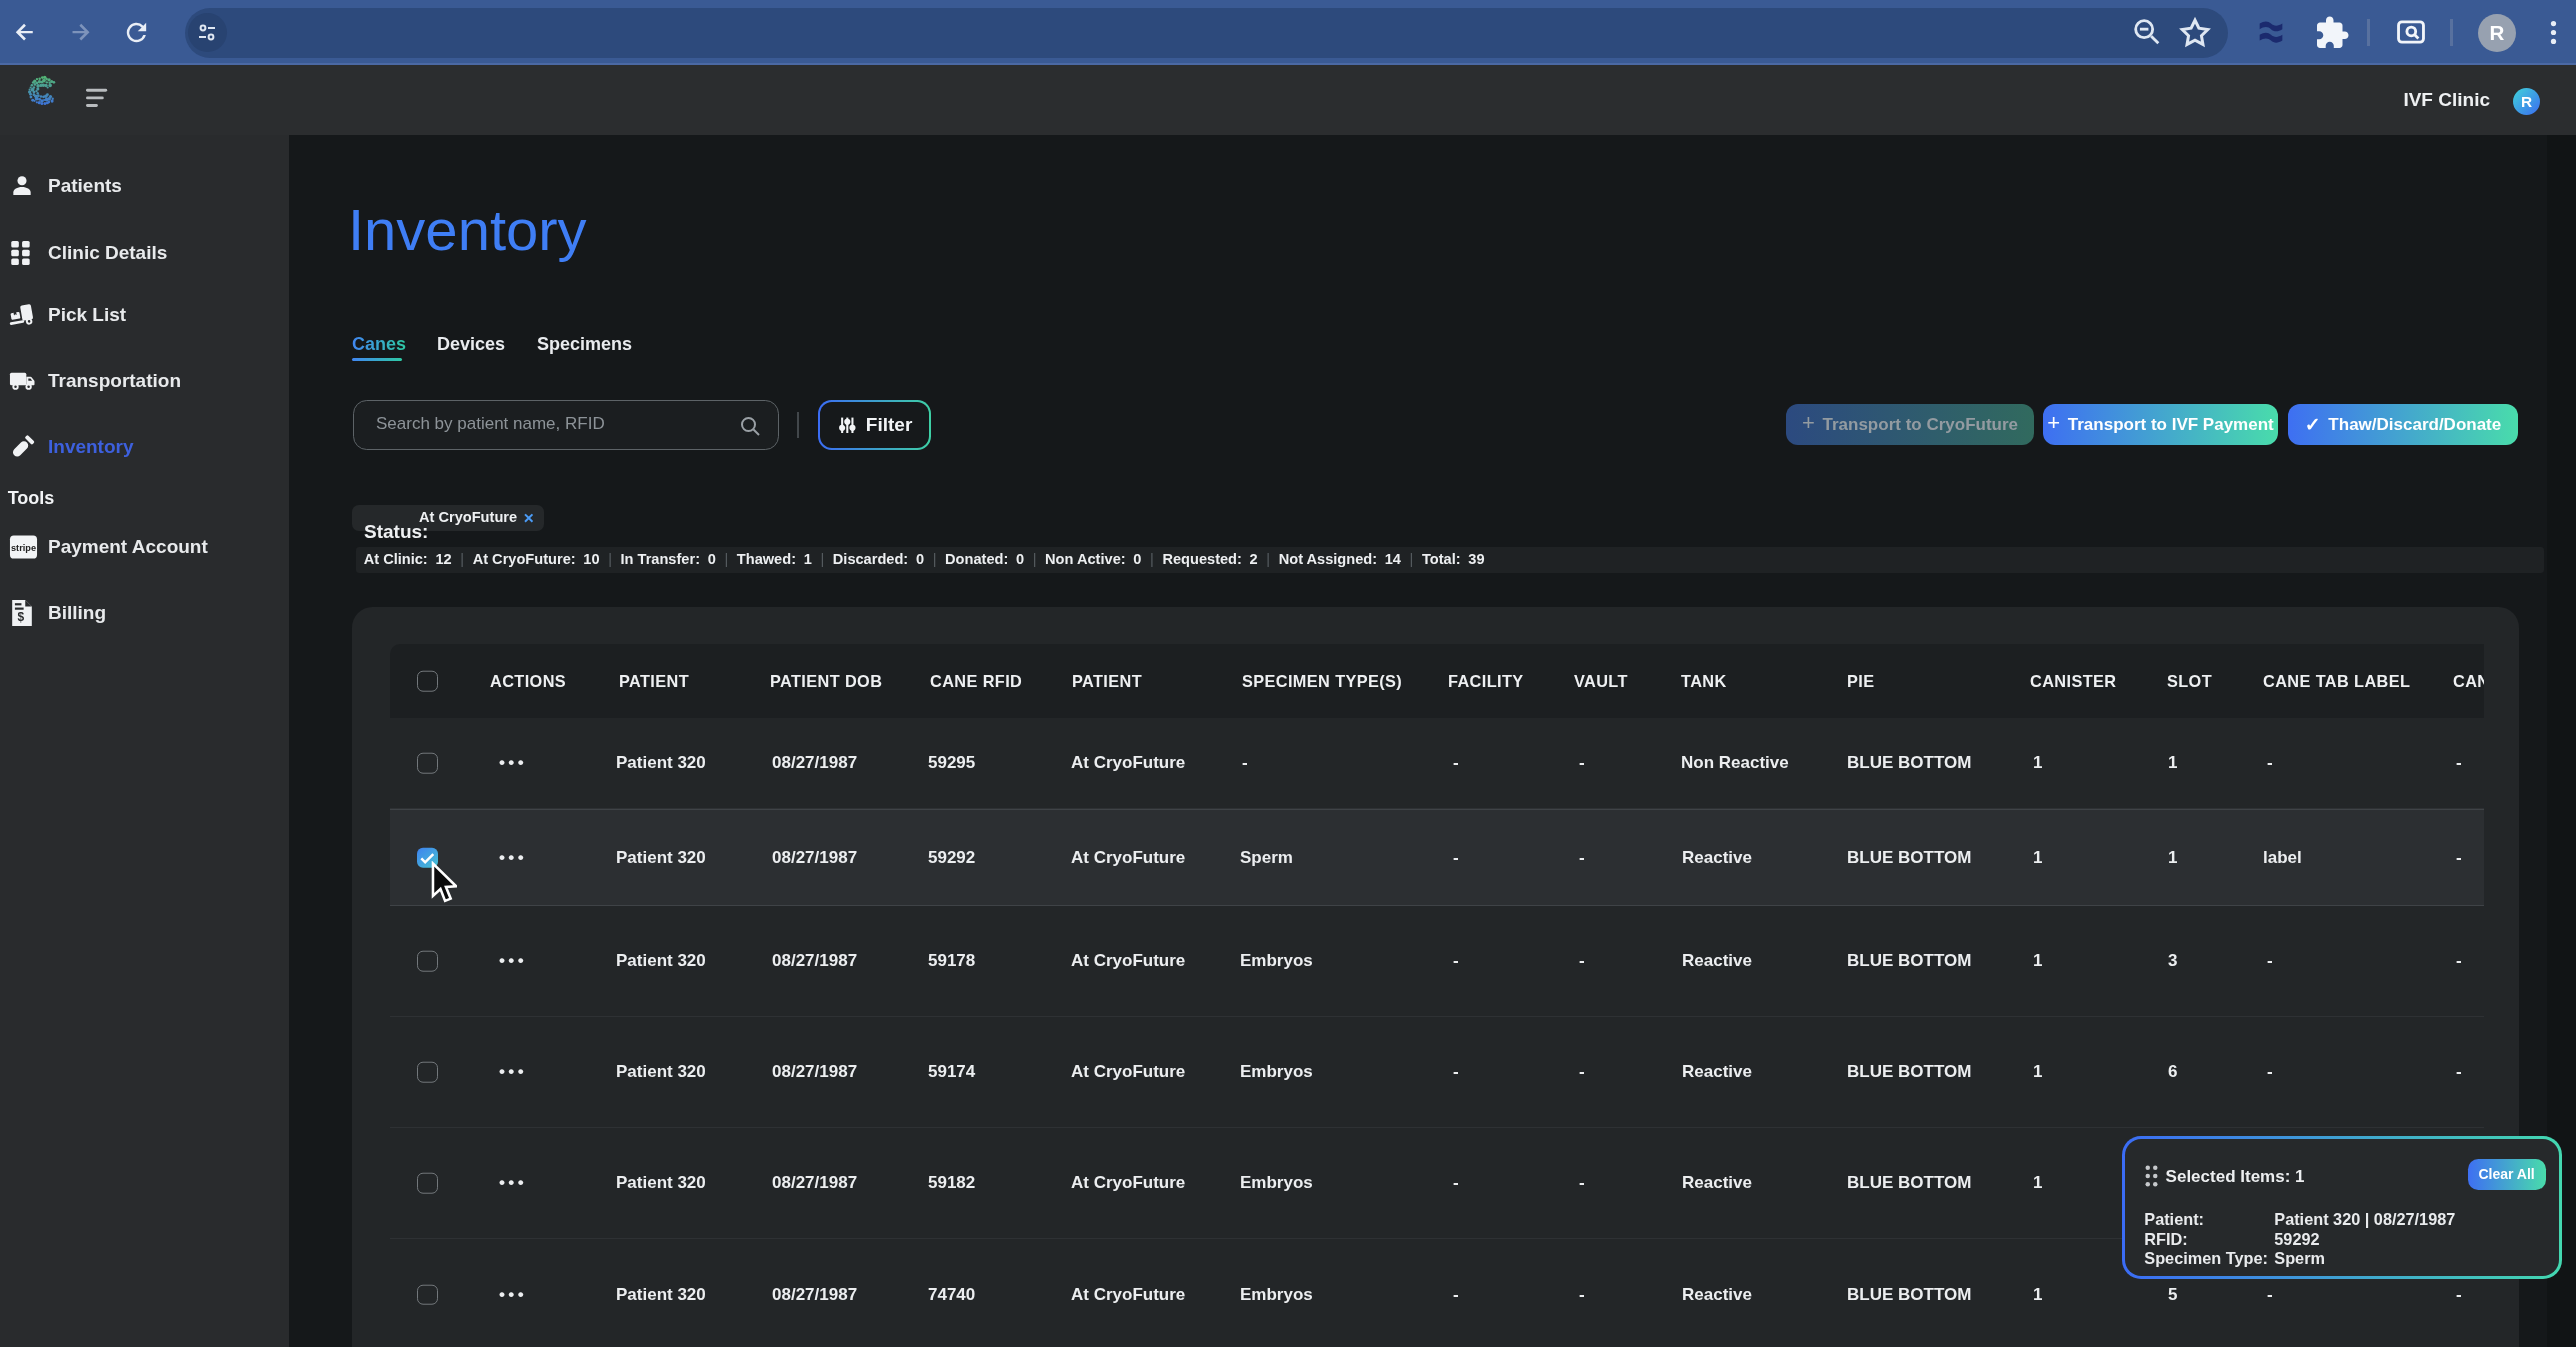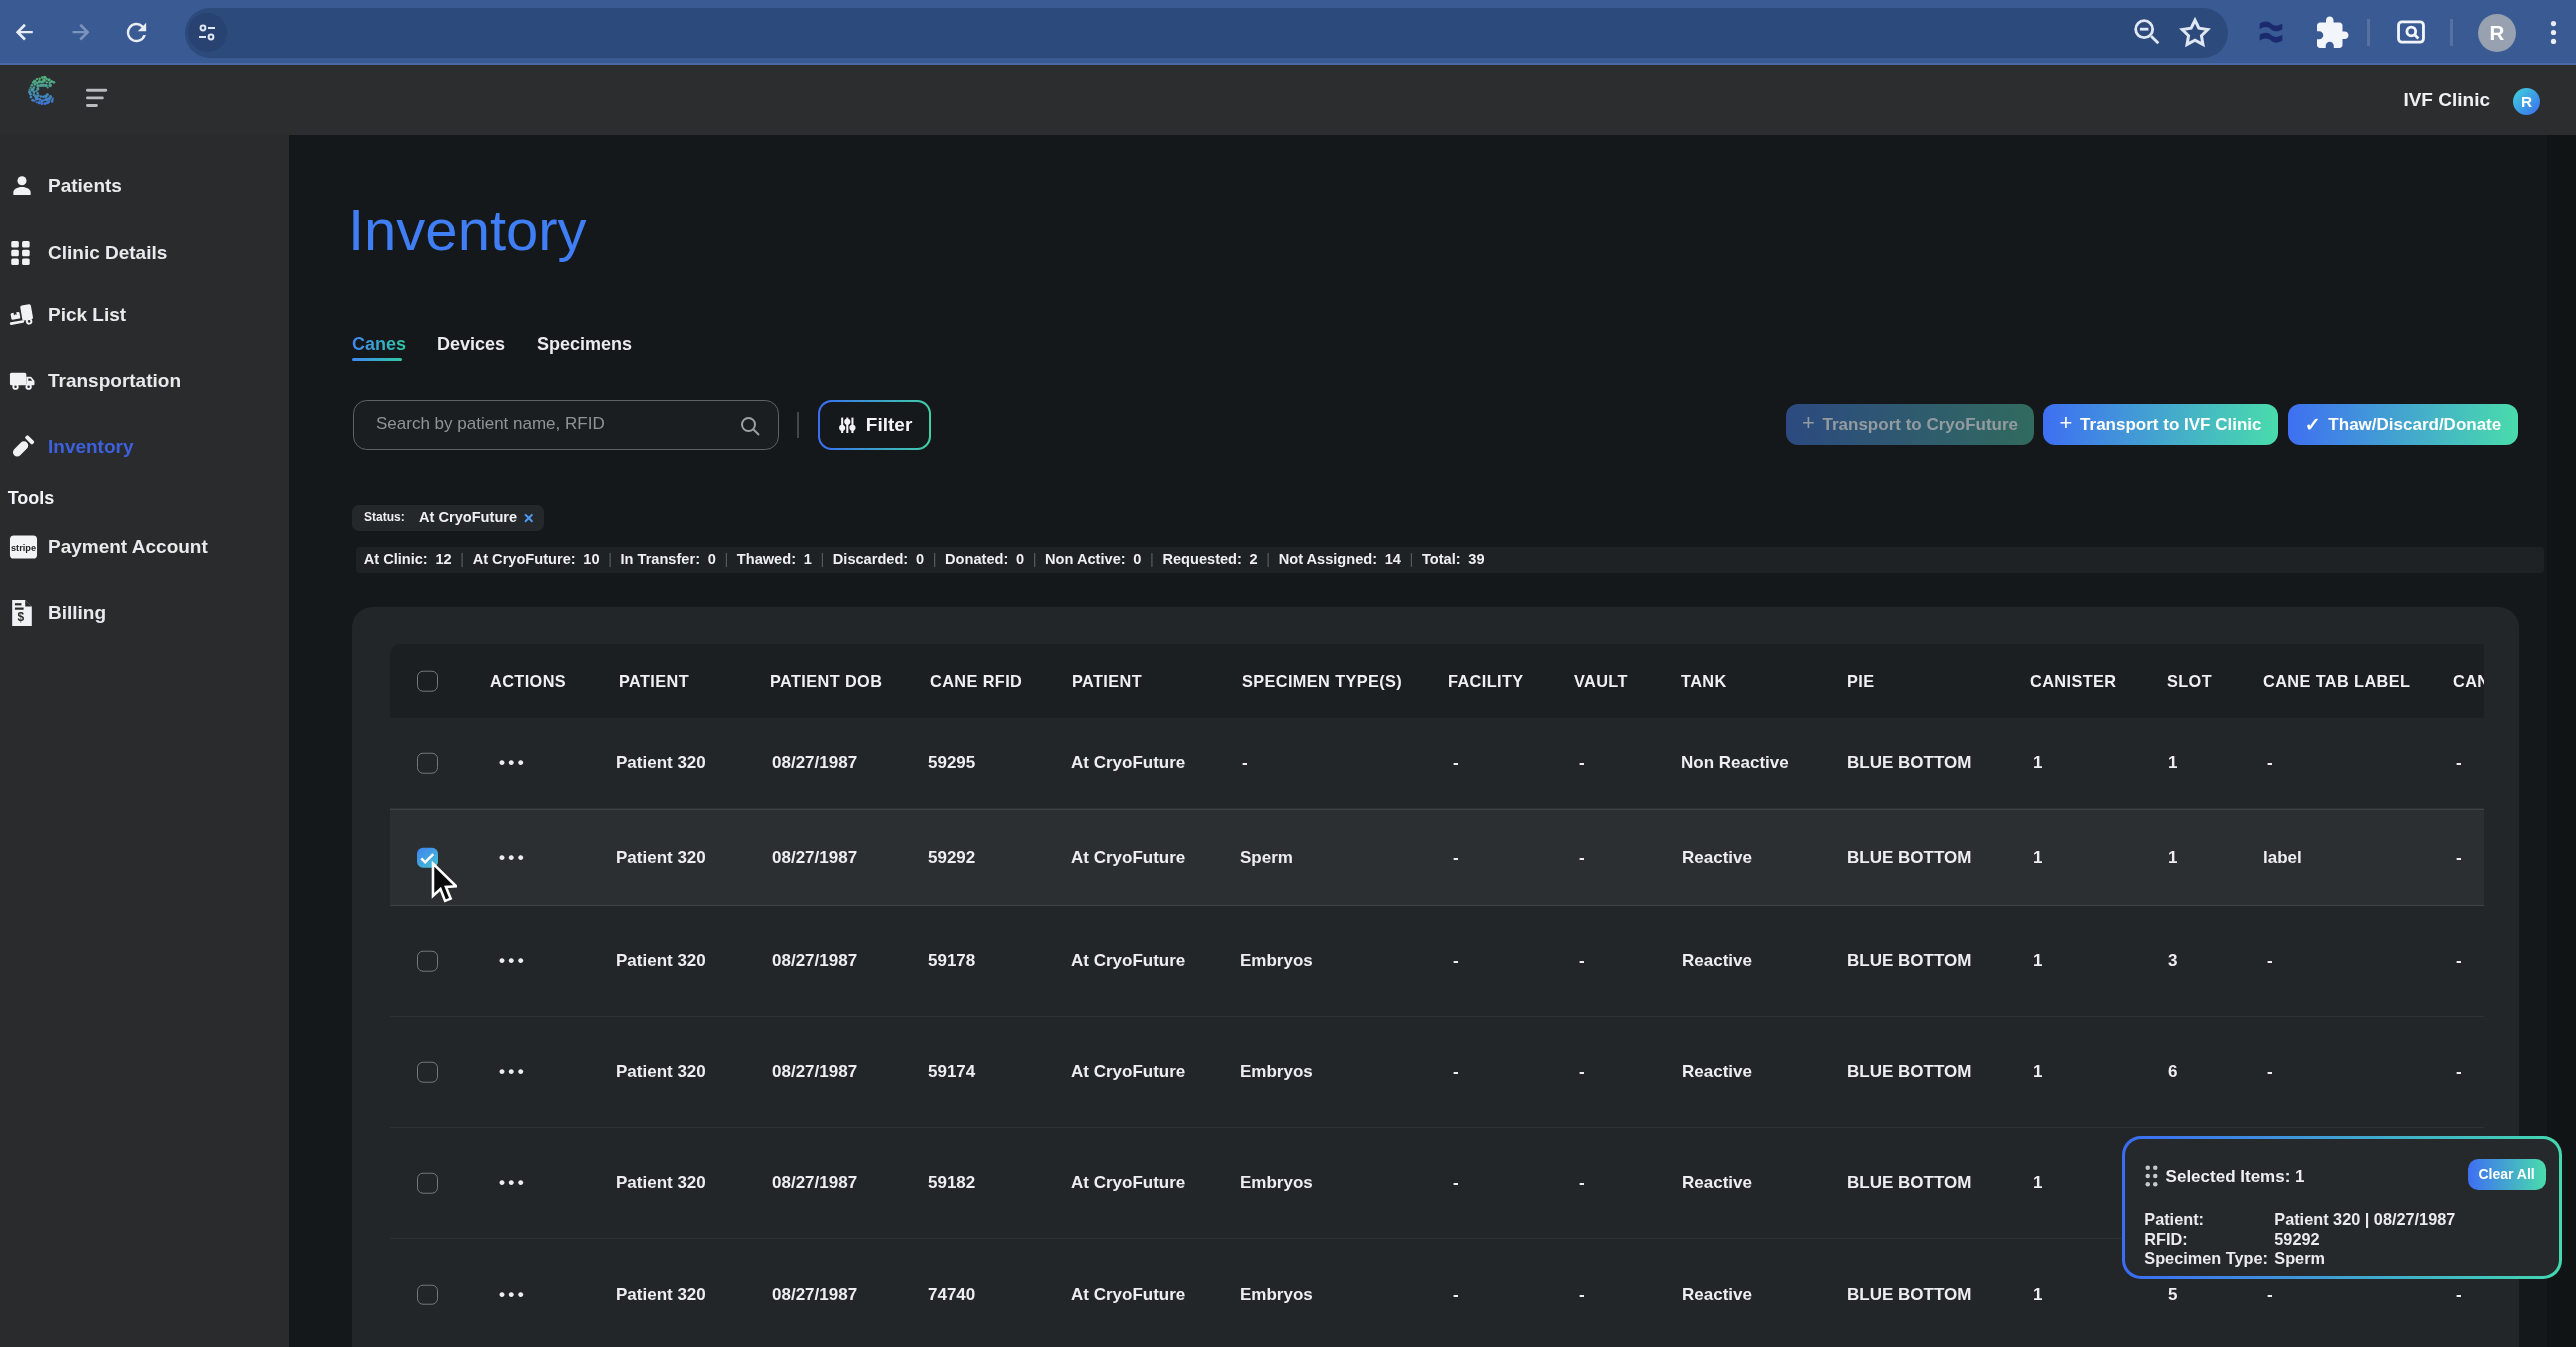--- a/index.html
+++ b/index.html
@@ -295,29 +295,29 @@
   <span>Filter</span>
 </div>
   </div>
 
 <div class="gbtn dim" style="left:1786px;width:248px">
     <span class="plus">+</span>
     <span>Transport to CryoFuture</span>
   </div>
 <div class="gbtn" style="left:2043px;width:235px">
     <span class="plus">+</span>
-    <span>Transport to IVF Clinic</span>
+    <span>Transport to IVF Payment</span>
   </div>
 <div class="gbtn" style="left:2288px;width:230px">
     <span style="font-size:19px">✓</span>
     <span>Thaw/Discard/Donate</span>
   </div>
 
 <div class="chip">
-  <span style="left:12px;font-size:12px;top:5px">Status:</span>
+  <span style="left:12px;font-size:19px;top:16px">Status:</span>
   <span style="left:67px;font-size:14.6px;top:4.3px">At CryoFuture</span>
   <span style="left:171px;color:#4b9bf5;font-weight:700;font-size:13.7px;top:5.1px">✕</span>
 </div>
 
 <div class="statsbar">
     <div class="row">
   <span>At Clinic:<span class="n">12</span></span>
       <span class="d">|</span>
   <span>At CryoFuture:<span class="n">10</span></span>
       <span class="d">|</span>

